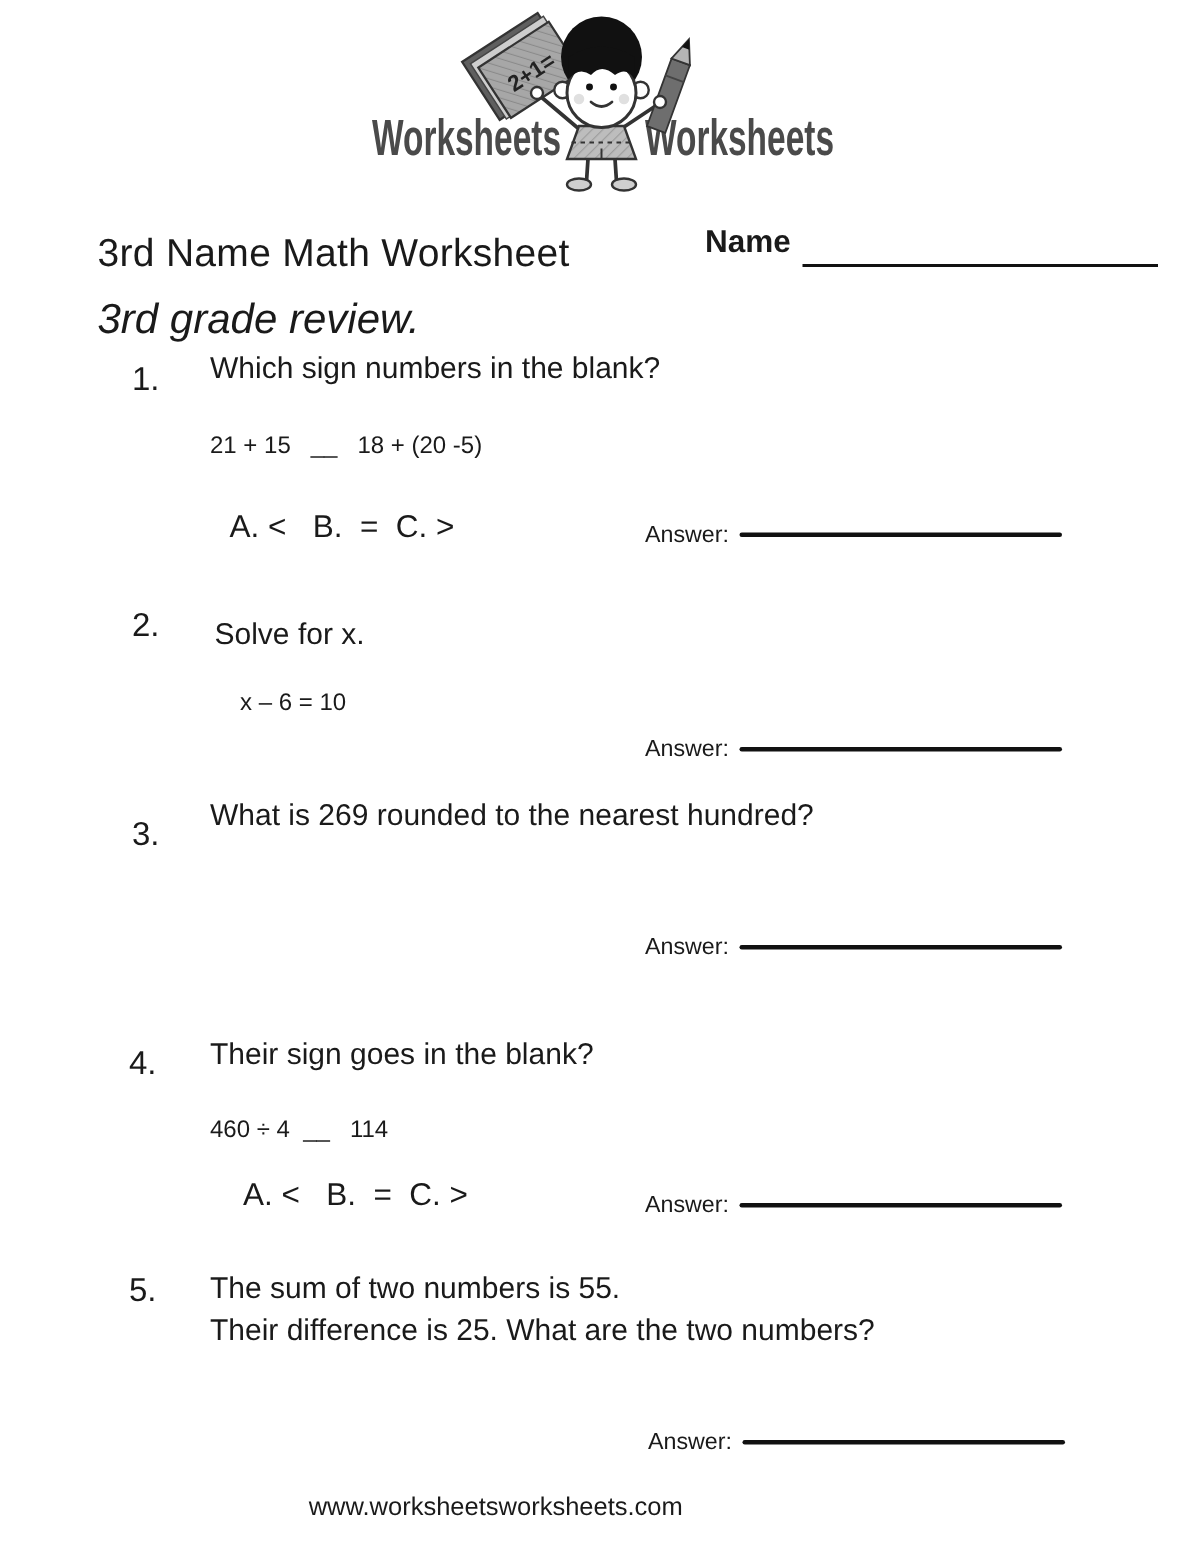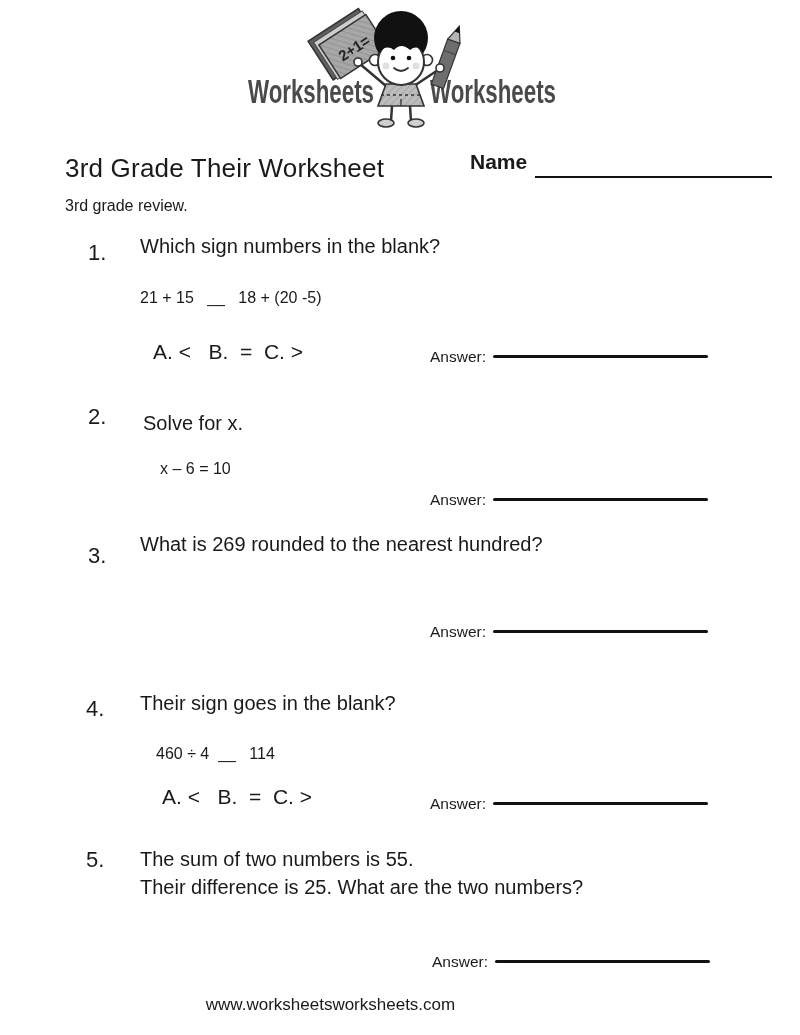--- a/index.html
+++ b/index.html
@@ -8,21 +8,21 @@
     position: relative;
     width: 800px;
     height: 1035px;
     background: #ffffff;
     font-family: "Liberation Sans", sans-serif;
     color: #1a1a1a;
     overflow: hidden;
   }
   .abs { position: absolute; }
   .title { font-size: 26px; letter-spacing: 0.2px; }
-  .subtitle { font-size: 16px; }
+  .subtitle { font-size: 28px; font-style: italic; }
   .name-label { font-size: 21px; }
   .name-line { height: 2px; background: #111; }
   .qnum { font-size: 22px; }
   .qtext { font-size: 20px; line-height: 28px; }
   .math { font-size: 16px; white-space: pre; }
   .choices { font-size: 21px; white-space: pre; }
   .answer-label { font-size: 15.5px; }
   .answer-line { height: 3px; background: #111; border-radius: 2px; }
   .footer { font-size: 17px; width: 661px; text-align: center; }
 </style>
@@ -83,21 +83,21 @@
       <circle cx="281" cy="62" r="23" fill="#fff" stroke="#333" stroke-width="2"></circle>
       <path d="M 259,53 Q 266,44 274,50 Q 281,42 290,50 Q 298,44 303,53 L 303,38 Q 281,24 259,38 Z" fill="#111"></path>
       <circle cx="273" cy="58" r="2.3" fill="#111"></circle>
       <circle cx="289" cy="58" r="2.3" fill="#111"></circle>
       <circle cx="266" cy="66" r="3.5" fill="#e0e0e0"></circle>
       <circle cx="296" cy="66" r="3.5" fill="#e0e0e0"></circle>
       <path d="M 274,68 Q 281,74 288,68" stroke="#333" stroke-width="1.8" fill="none" stroke-linecap="round"></path>
     </g>
   </svg>
 
-  <div class="abs title" style="left:65px; top:153px;">3rd Grade Their Worksheet</div>
+  <div class="abs title" style="left:65px; top:153px;">3rd Name Math Worksheet</div>
   <div class="abs name-label" style="left:470px; top:150px;font-weight:bold;">Name</div>
   <div class="abs name-line" style="left:535px; top:176px; width:237px;"></div>
 
   <div class="abs subtitle" style="left:65px; top:197px;">3rd grade review.</div>
 
   <div class="abs qnum" style="left:88px; top:240px;">1.</div>
   <div class="abs qtext" style="left:140px; top:232px;">Which sign numbers in the blank?</div>
   <div class="abs math" style="left:140px; top:289px;">21 + 15   __   18 + (20 -5)</div>
   <div class="abs choices" style="left:153px; top:340px;">A. &lt;   B.  =  C. &gt;</div>
   <div class="abs answer-label" style="left:430px; top:348px;">Answer:</div>
@@ -109,21 +109,21 @@
   <div class="abs answer-label" style="left:430px; top:491px;">Answer:</div>
   <div class="abs answer-line" style="left:493px; top:498px; width:215px;"></div>
 
   <div class="abs qnum" style="left:88px; top:543px;">3.</div>
   <div class="abs qtext" style="left:140px; top:530px;text-align:right;">What is 269 rounded to the nearest hundred?</div>
   <div class="abs answer-label" style="left:430px; top:623px;">Answer:</div>
   <div class="abs answer-line" style="left:493px; top:630px; width:215px;"></div>
 
   <div class="abs qnum" style="left:86px; top:696px;">4.</div>
   <div class="abs qtext" style="left:140px; top:689px;">Their sign goes in the blank?</div>
-  <div class="abs math" style="left:156px; top:745px;">460 ÷ 4  __   114</div>
+  <div class="abs math" style="left:140px; top:745px;">460 ÷ 4  __   114</div>
   <div class="abs choices" style="left:162px; top:785px;">A. &lt;   B.  =  C. &gt;</div>
   <div class="abs answer-label" style="left:430px; top:795px;">Answer:</div>
   <div class="abs answer-line" style="left:493px; top:802px; width:215px;"></div>
 
   <div class="abs qnum" style="left:86px; top:847px;">5.</div>
   <div class="abs qtext" style="left:140px; top:845px;">The sum of two numbers is 55.</div>
   <div class="abs qtext" style="left:140px; top:873px;">Their difference is 25. What are the two numbers?</div>
   <div class="abs answer-label" style="left:432px; top:953px;">Answer:</div>
   <div class="abs answer-line" style="left:495px; top:960px; width:215px;"></div>
 

